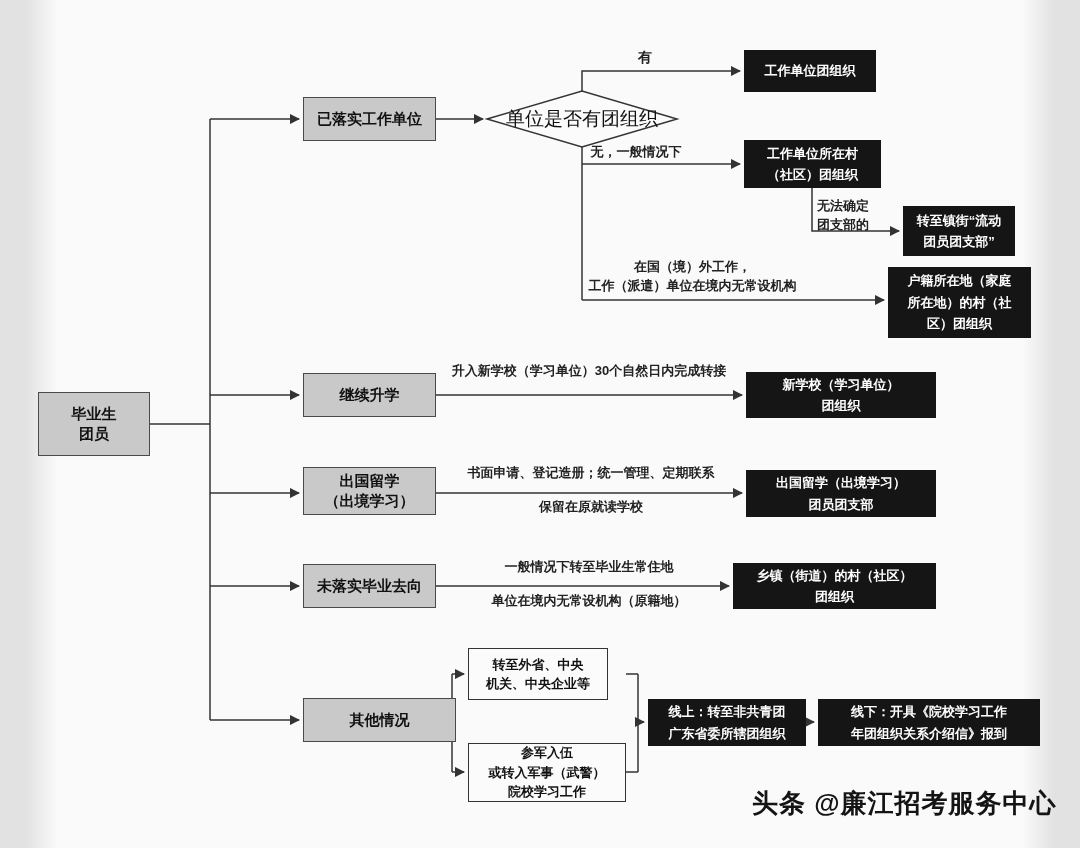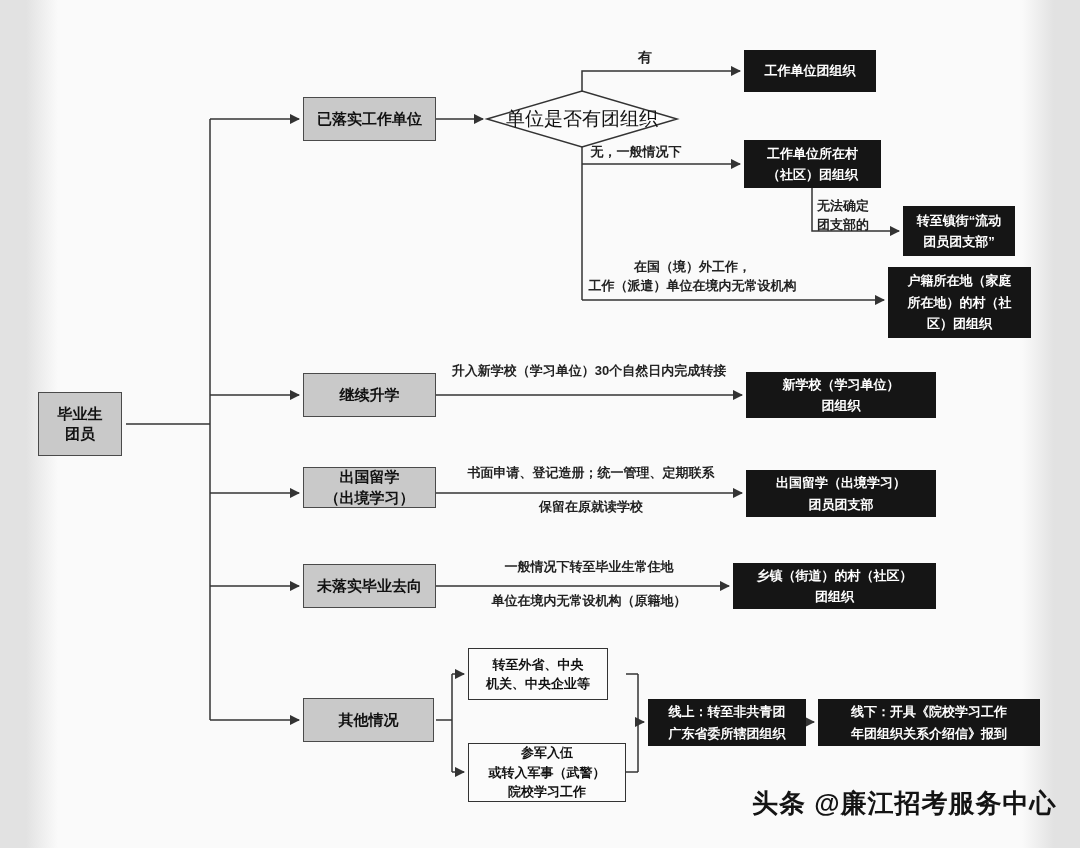--- a/index.html
+++ b/index.html
@@ -23,26 +23,26 @@
   }
   .edge-label{
     position:absolute;font-size:13px;font-weight:bold;color:#222;
     white-space:pre-line;line-height:1.45;text-align:center;
   }
   .watermark{
     position:absolute;left:752px;top:786px;font-size:26px;font-weight:bold;
     color:#141414;letter-spacing:1px;
   }
   
-  #root{left:38px;top:392px;width:84px;height:64px;}
+  #root{left:38px;top:392px;width:112px;height:64px;}
   #cat_work{left:303px;top:97px;width:133px;height:44px;}
   #cat_school{left:303px;top:373px;width:133px;height:44px;}
-  #cat_abroad{left:303px;top:467px;width:133px;height:41px;}
+  #cat_abroad{left:303px;top:467px;width:133px;height:48px;}
   #cat_unsettled{left:303px;top:564px;width:133px;height:44px;}
-  #cat_other{left:303px;top:698px;width:131px;height:44px;}
+  #cat_other{left:303px;top:698px;width:153px;height:44px;}
   #decision{left:487px;top:91px;width:190px;height:56px;}
   #work_org{left:744px;top:50px;width:132px;height:42px;}
   #work_village{left:744px;top:140px;width:137px;height:48px;}
   #floating{left:903px;top:206px;width:112px;height:50px;}
   #household{left:888px;top:267px;width:143px;height:71px;}
   #new_school{left:746px;top:372px;width:190px;height:46px;}
   #abroad{left:746px;top:470px;width:190px;height:47px;}
   #township{left:733px;top:563px;width:203px;height:46px;}
   #transfer_out{left:468px;top:648px;width:140px;height:52px;}
   #military{left:468px;top:743px;width:158px;height:59px;}

